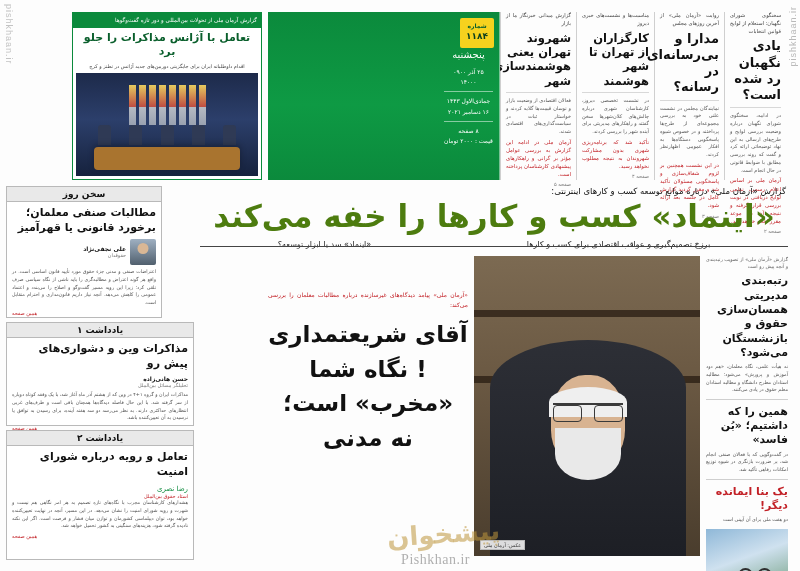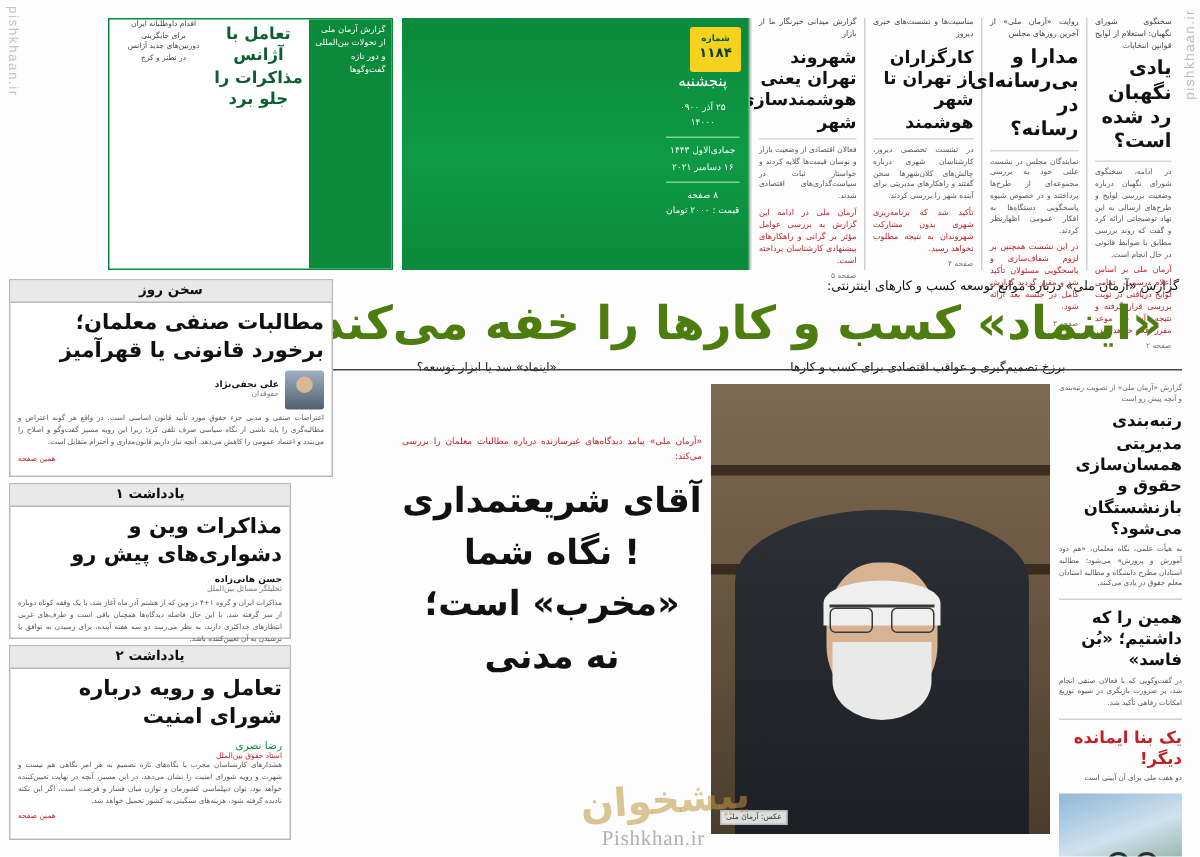--- a/index.html
+++ b/index.html
@@ -196,21 +196,21 @@
   }
   .issue-badge b { display: block; font-size: 9px; color: #0a3f1e; }
 
   
   .photo-box {
     width: 190px;
     margin-right: 6px;
     border: 1px solid #0b8a3c;
     box-sizing: border-box;
     display: flex;
-    flex-direction: row;
+    flex-direction: column;
     background: #fff;
   }
   .photo-box .hdr {
     background: #0b8a3c;
     color: #fff;
     font-size: 5.6px;
     line-height: 1.6;
     padding: 3px 4px;
     text-align: right;
   }
@@ -506,21 +506,21 @@
     background: #e9e9e9;
     border-bottom: 1px solid #b9b9b9;
     font-size: 9px;
     font-weight: bold;
     padding: 2px 5px;
     color: #111;
     text-align: center;
   }
   .box h4 {
     margin: 4px 5px 3px;
-    font-size: 14px;
+    font-size: 11px;
     line-height: 1.35;
     color: #111;
   }
   .box .byline {
     display: flex;
     align-items: center;
     gap: 4px;
     margin: 3px 5px;
   }
   .box .byline .nm { font-size: 6px; color: #111; font-weight: bold; }
@@ -554,21 +554,21 @@
     color: #c22026;
     text-align: left;
     padding: 0 5px 3px;
   }
   .box .tagline {
     font-size: 5px;
     color: #c22026;
     padding: 0 5px;
   }
 
-  #b-sokhan { top: 186px; left: 6px; width: 216px; height: 132px; }
+  #b-sokhan { top: 186px; left: 6px; width: 156px; height: 132px; }
   #b-note1  { top: 322px; left: 6px; width: 188px; height: 104px; }
   #b-note2  { top: 430px; left: 6px; width: 188px; height: 130px; }
 
   .note-kicker {
     font-size: 7px;
     color: #0b8a3c;
     font-weight: normal;
     padding: 2px 5px 0;
   }
 </style>

